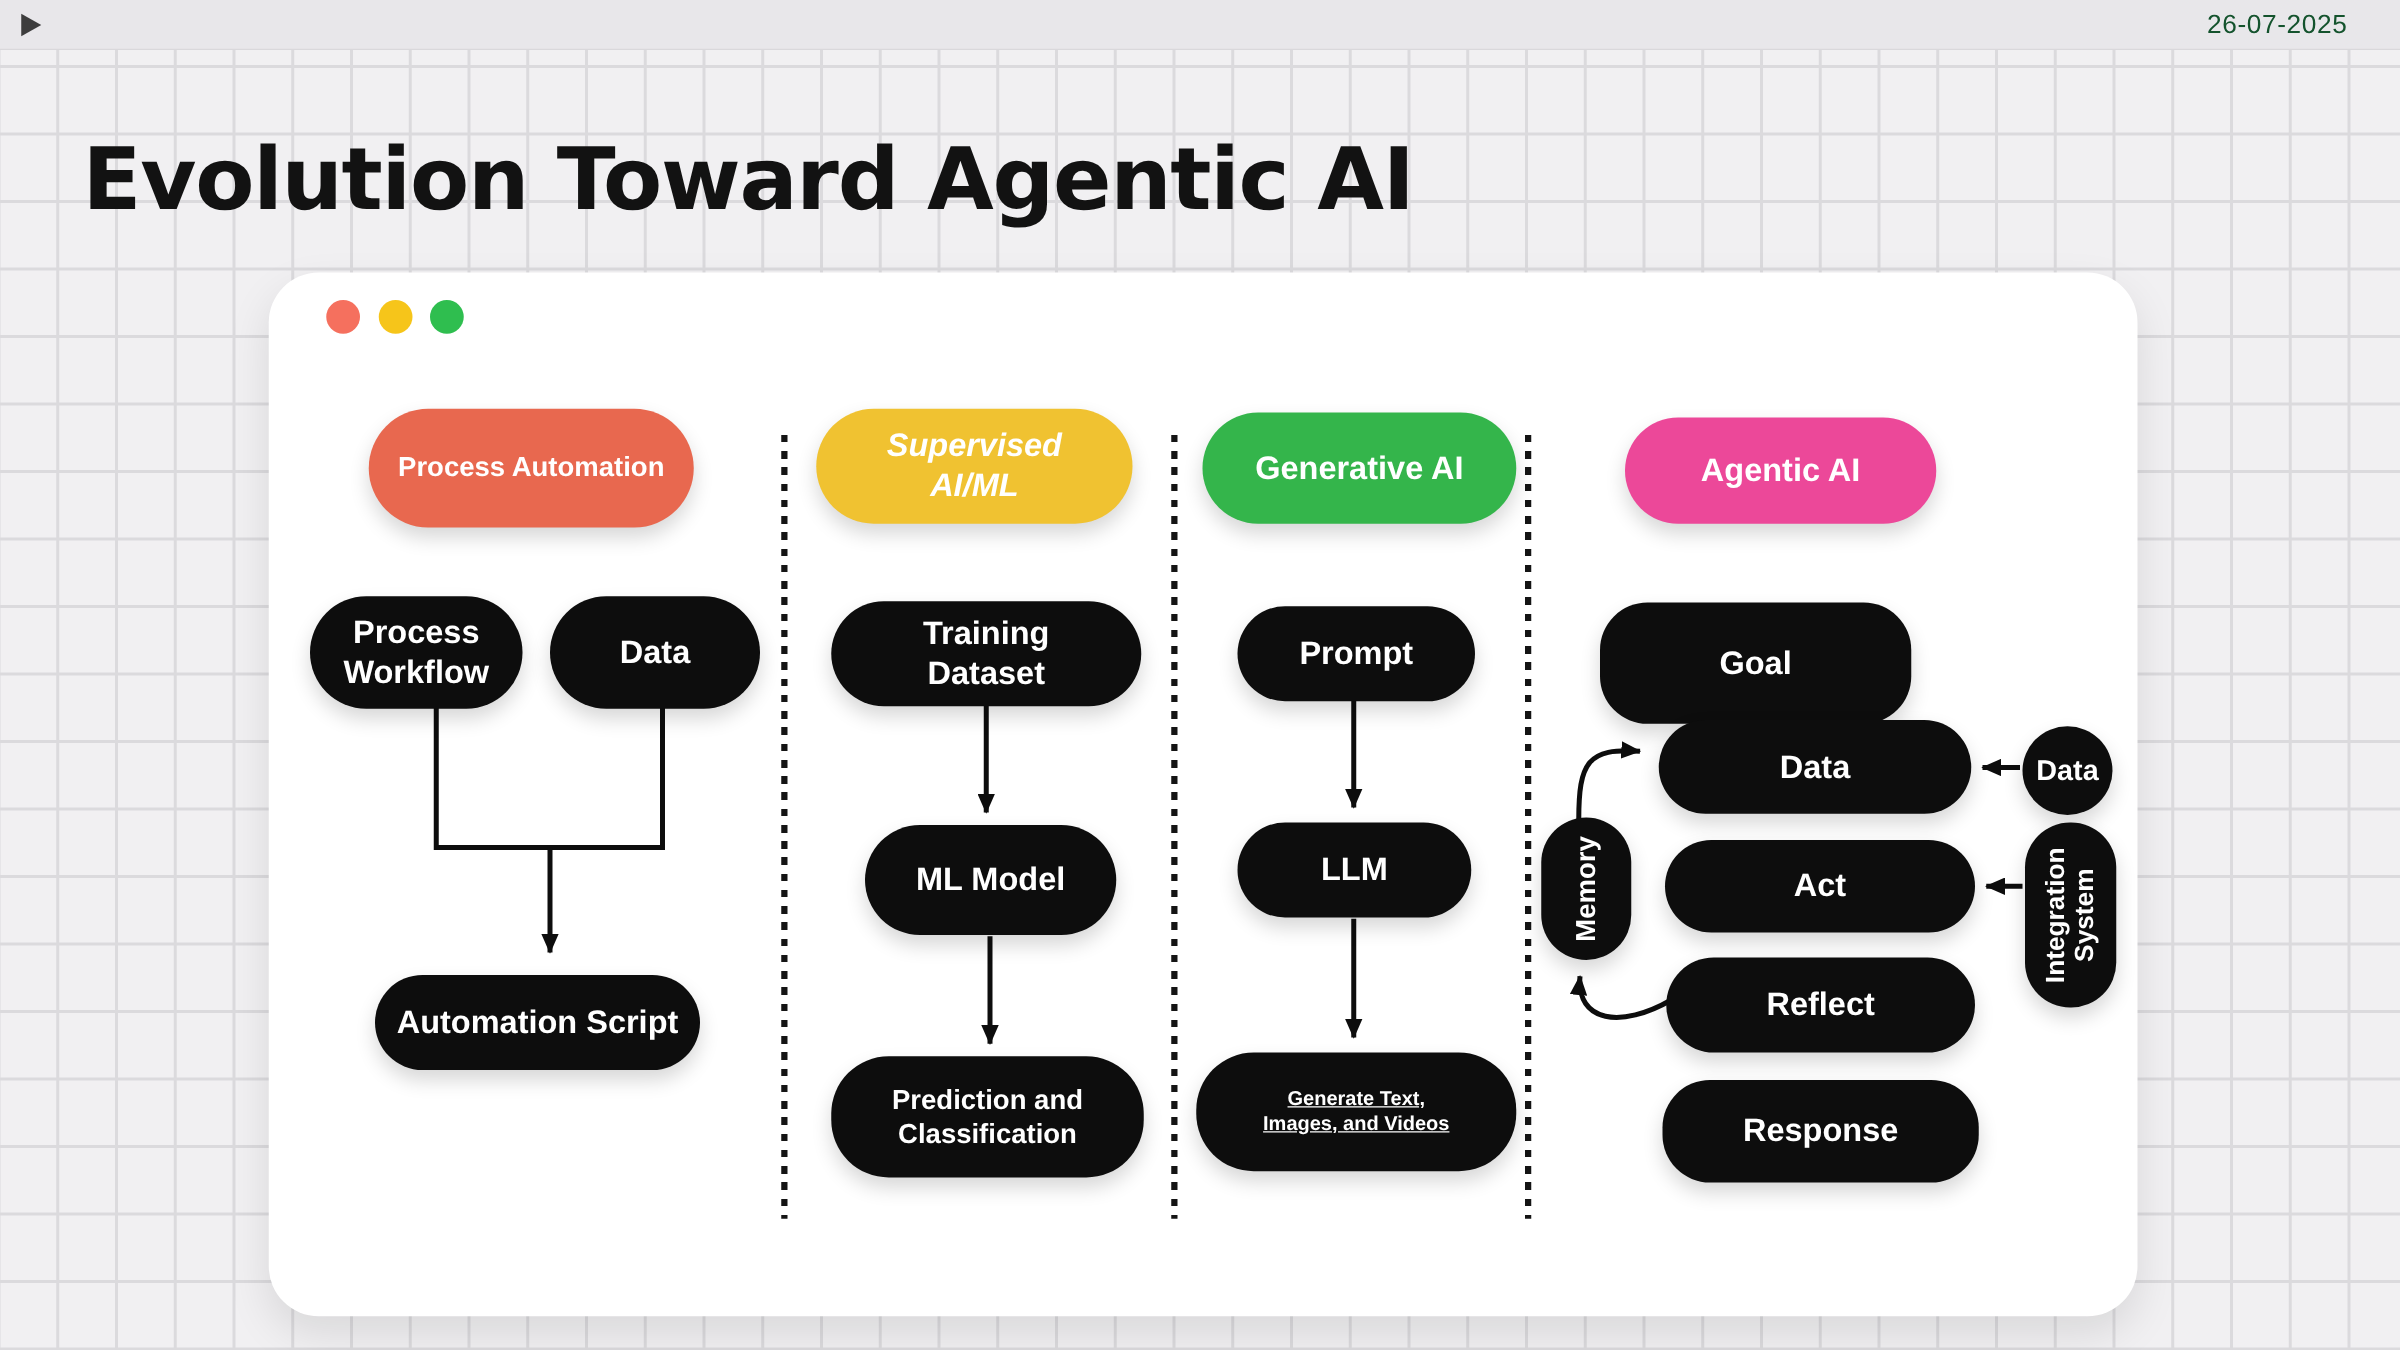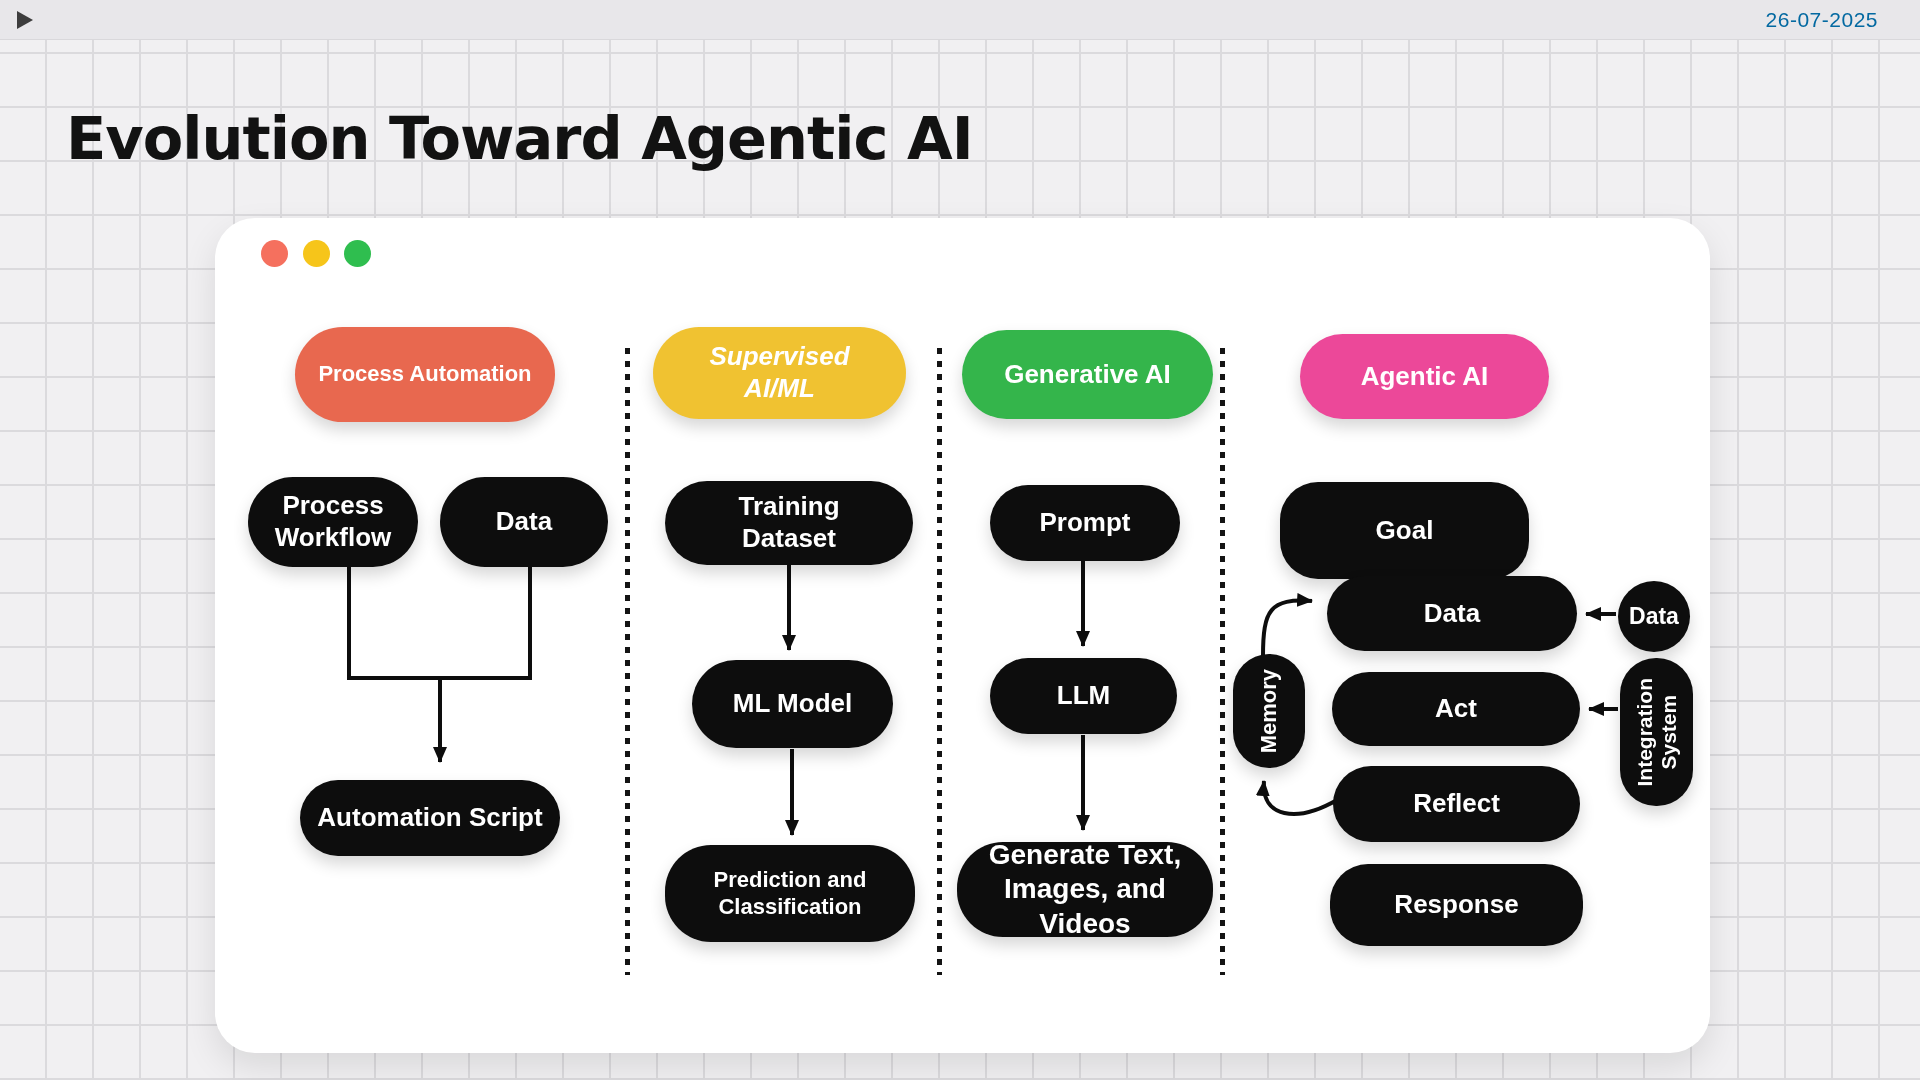--- a/index.html
+++ b/index.html
@@ -17,25 +17,25 @@
     position:absolute;left:0;top:0;width:1920px;height:40px;
     background:#e8e7ea;border-bottom:1px solid #d9d8db;
     display:flex;align-items:center;justify-content:space-between;
     padding:0 42px 0 17px;box-sizing:border-box;z-index:10;
   }
   .play-tri{
     width:0;height:0;border-left:16px solid #3d3d3d;
     border-top:9px solid transparent;border-bottom:9px solid transparent;
     cursor:pointer;
   }
-  .date{font-size:21px;color:#0369a1;letter-spacing:.5px;}
+  .date{font-size:21px;color:#14532d;letter-spacing:.5px;}
   .slide-title{
     position:absolute;left:66px;top:104px;
     font-family:"DejaVu Sans","Liberation Sans",sans-serif;
-    font-size:59px;font-weight:600;color:#121212;letter-spacing:-1px;
+    font-size:69px;font-weight:600;color:#121212;letter-spacing:-1px;
     z-index:3;white-space:nowrap;
   }
   .card{
     position:absolute;left:215px;top:218px;width:1495px;height:835px;
     background:#ffffff;border-radius:40px;
     box-shadow:0 14px 34px rgba(0,0,0,.10);z-index:1;
   }
   .dot{position:absolute;width:27px;height:27px;border-radius:50%;top:240px;z-index:4;cursor:pointer;}
   .divider{
     position:absolute;top:348px;height:627px;width:5px;z-index:2;
@@ -43,21 +43,21 @@
   }
   svg.connectors{position:absolute;left:0;top:0;z-index:2;pointer-events:none;}
   .pill{
     position:absolute;z-index:3;background:#0d0d0d;color:#ffffff;
     display:flex;flex-direction:column;align-items:center;justify-content:center;
     font-weight:700;text-align:center;line-height:1.22;
     box-shadow:0 8px 16px rgba(0,0,0,.16);
   }
   .pill span{display:block;}
   .hdr{color:#ffffff;}
-  .f26{font-size:26px;} .f25{font-size:22px;} .f24{font-size:28px;} .f23{font-size:23px;}
+  .f26{font-size:26px;} .f25{font-size:22px;} .f24{font-size:16px;text-decoration:underline;} .f23{font-size:23px;}
   .vtext{
     writing-mode:vertical-lr;transform:rotate(180deg);
     line-height:1.12;font-weight:700;text-align:center;
   }
 </style>
 </head>
 <body>
 
 <div class="topbar">
   <div class="play-tri"></div>

